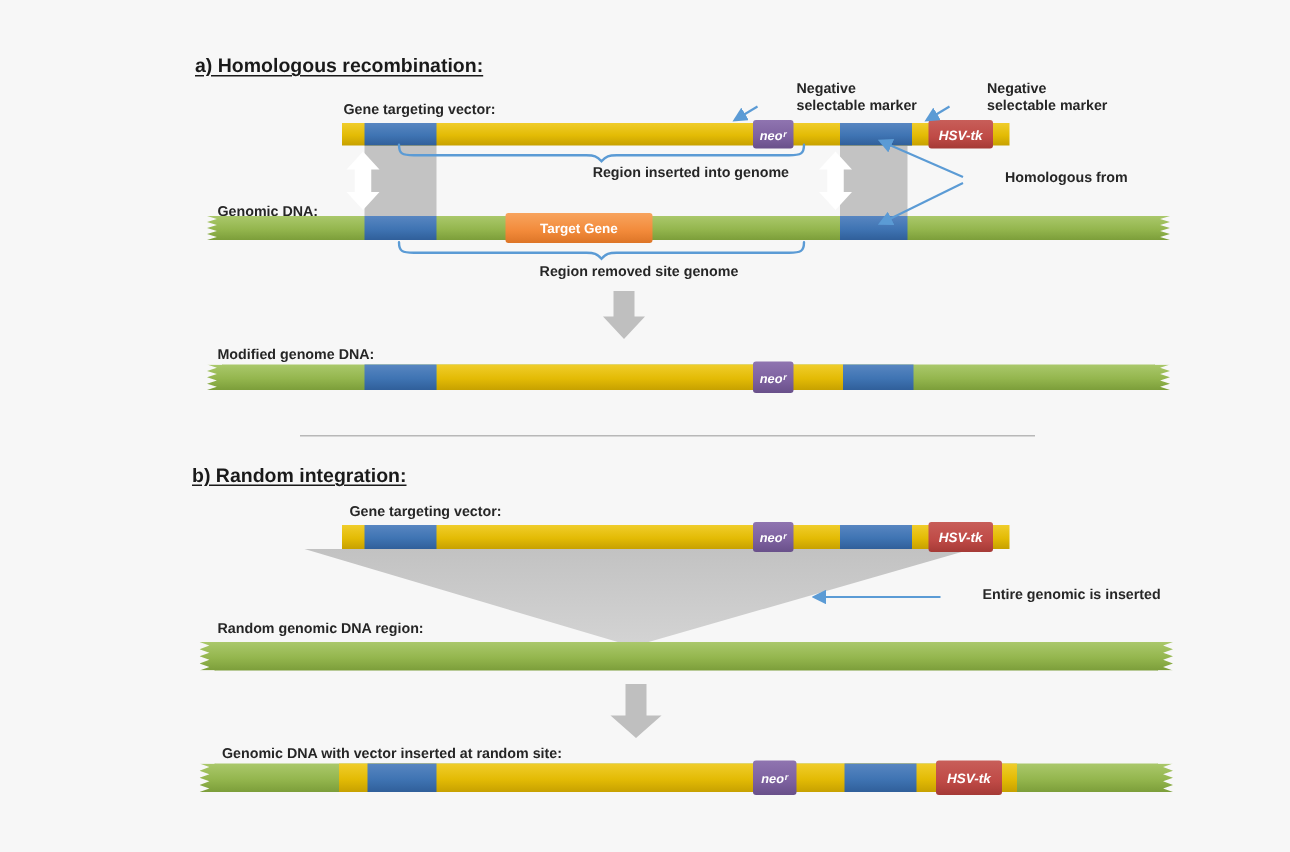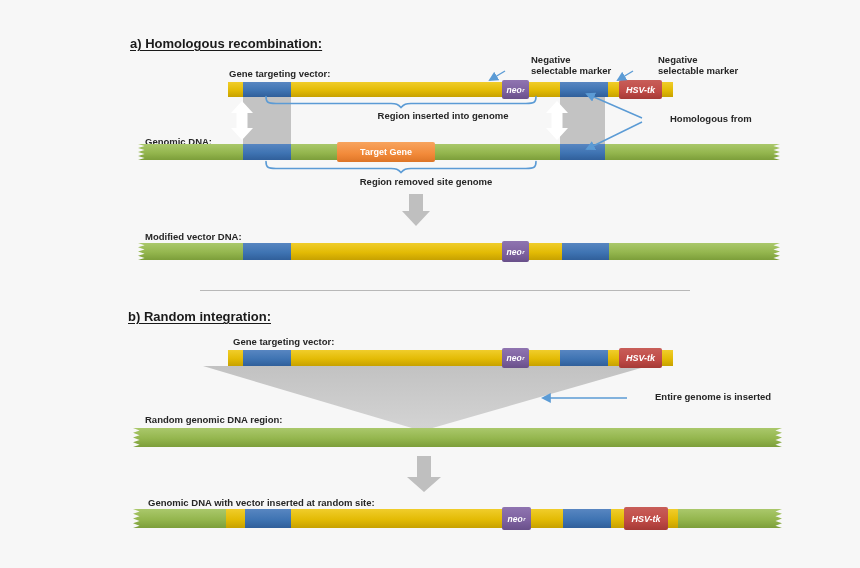--- a/index.html
+++ b/index.html
@@ -81,39 +81,39 @@
     <div class="seg c-blue" style="left:332px;width:48px;"></div>
     <div class="marker m-purple" style="left:274px;width:27px;">
       <span>neo</span>
         <sup>r</sup>
     </div>
     <div class="marker m-red" style="left:391px;width:43px;font-size:9px;">
       <span>HSV-tk</span>
     </div>
   </div>
 
-  <div class="lbl centered" style="left:318px;top:110px;width:200px;">Region inserted into genome</div>
+  <div class="lbl centered" style="left:301px;top:110px;width:200px;text-align:right;">Region inserted into genome</div>
   <div class="lbl" style="left:645px;top:113px;">Homologous from</div>
 
   <div class="lbl" style="left:120px;top:136px;">Genomic DNA:</div>
 
   <div class="bar" style="left:113px;top:144px;width:642px;height:16px;">
     <div class="tip tip-left c-green" style="left:0;"></div>
     <div class="seg c-green" style="left:10px;width:622px;"></div>
     <div class="tip tip-right c-green" style="left:631px;"></div>
     <div class="seg c-blue" style="left:105px;width:48px;"></div>
     <div class="seg c-blue" style="left:422px;width:45px;"></div>
     <div class="marker m-orange" style="left:199px;width:98px;">
       <span>Target Gene</span>
     </div>
   </div>
 
   <div class="lbl centered" style="left:301px;top:176px;width:200px;">Region removed site genome</div>
 
-  <div class="lbl" style="left:120px;top:231px;">Modified vector DNA:</div>
+  <div class="lbl" style="left:120px;top:231px;">Modified genome DNA:</div>
 
   <div class="bar" style="left:113px;top:243px;width:642px;height:17px;">
     <div class="tip tip-left c-green" style="left:0;"></div>
     <div class="seg c-green" style="left:10px;width:622px;"></div>
     <div class="tip tip-right c-green" style="left:631px;"></div>
     <div class="seg c-yellow" style="left:153px;width:271px;"></div>
     <div class="seg c-blue" style="left:105px;width:48px;"></div>
     <div class="seg c-blue" style="left:424px;width:47px;"></div>
     <div class="marker m-purple" style="left:364px;width:27px;">
       <span>neo</span>
@@ -133,21 +133,21 @@
     <div class="seg c-blue" style="left:332px;width:48px;"></div>
     <div class="marker m-purple" style="left:274px;width:27px;">
       <span>neo</span>
         <sup>r</sup>
     </div>
     <div class="marker m-red" style="left:391px;width:43px;font-size:9px;">
       <span>HSV-tk</span>
     </div>
   </div>
 
-  <div class="lbl" style="left:630px;top:391px;">Entire genome is inserted</div>
+  <div class="lbl" style="left:630px;top:391px;">Entire genomic is inserted</div>
 
   <div class="lbl" style="left:120px;top:414px;">Random genomic DNA region:</div>
 
   <div class="bar" style="left:108px;top:428px;width:649px;height:19px;">
     <div class="tip tip-left c-green" style="left:0;"></div>
     <div class="seg c-green" style="left:10px;width:629px;"></div>
     <div class="tip tip-right c-green" style="left:638px;"></div>
   </div>
 
   <div class="lbl" style="left:123px;top:497px;">Genomic DNA with vector inserted at random site:</div>

